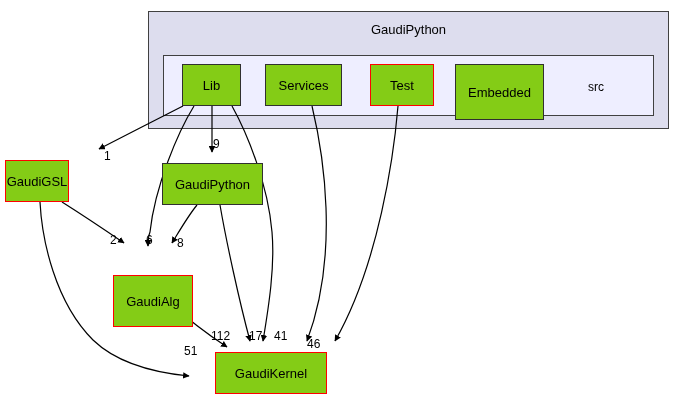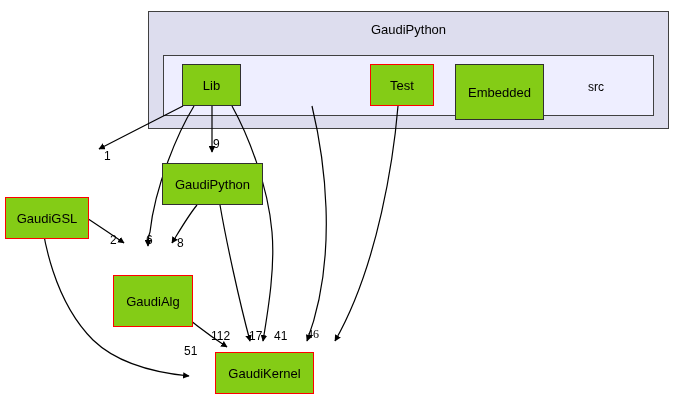--- a/index.html
+++ b/index.html
@@ -115,42 +115,45 @@
       <path d="M 312,106 C 323,152 340,253 307,341"></path>
 
       <path d="M 398,106 C 394,154 379,264 335,341"></path>
     </g>
   </svg>
 
   <div class="node border-black" style="left:182px; top:64px; width:59px; height:42px;">
     <span>Lib</span>
   </div>
 
+  <div class="node border-black" style="left:265px; top:64px; width:77px; height:42px;">
+    <span>Services</span>
+  </div>
 
   <div class="node border-red" style="left:370px; top:64px; width:64px; height:42px;">
     <span>Test</span>
   </div>
 
   <div class="node border-black" style="left:455px; top:64px; width:89px; height:56px;">
     <span>Embedded</span>
   </div>
 
-  <div class="node border-red" style="left:5px; top:160px; width:84px; height:42px;margin-top:37px;">
+  <div class="node border-red" style="left:5px; top:160px; width:64px; height:42px;">
     <span>GaudiGSL</span>
   </div>
 
   <div class="node border-black" style="left:162px; top:163px; width:101px; height:42px;">
     <span>GaudiPython</span>
   </div>
 
   <div class="node border-red" style="left:113px; top:275px; width:80px; height:52px;">
     <span>GaudiAlg</span>
   </div>
 
-  <div class="node border-red" style="left:215px; top:352px; width:99px; height:42px;">
+  <div class="node border-red" style="left:215px; top:352px; width:112px; height:42px;">
     <span>GaudiKernel</span>
   </div>
 
   <div class="edge-label" style="left:104px; top:150px;">1</div>
 
   <div class="edge-label" style="left:213px; top:138px;">9</div>
 
   <div class="edge-label" style="left:146px; top:234px;">6</div>
 
   <div class="edge-label" style="left:249px; top:330px;">17</div>
@@ -158,15 +161,15 @@
   <div class="edge-label" style="left:110px; top:234px;">2</div>
 
   <div class="edge-label" style="left:184px; top:345px;">51</div>
 
   <div class="edge-label" style="left:177px; top:237px;">8</div>
 
   <div class="edge-label" style="left:211px; top:330px;">112</div>
 
   <div class="edge-label" style="left:274px; top:330px;">41</div>
 
-  <div class="edge-label" style="left:307px; top:328px;font-family:Liberation Serif, serif;">46</div>
+  <div class="edge-label" style="left:307px; top:338px;">46</div>
 
 </div>
 
 </body></html>

